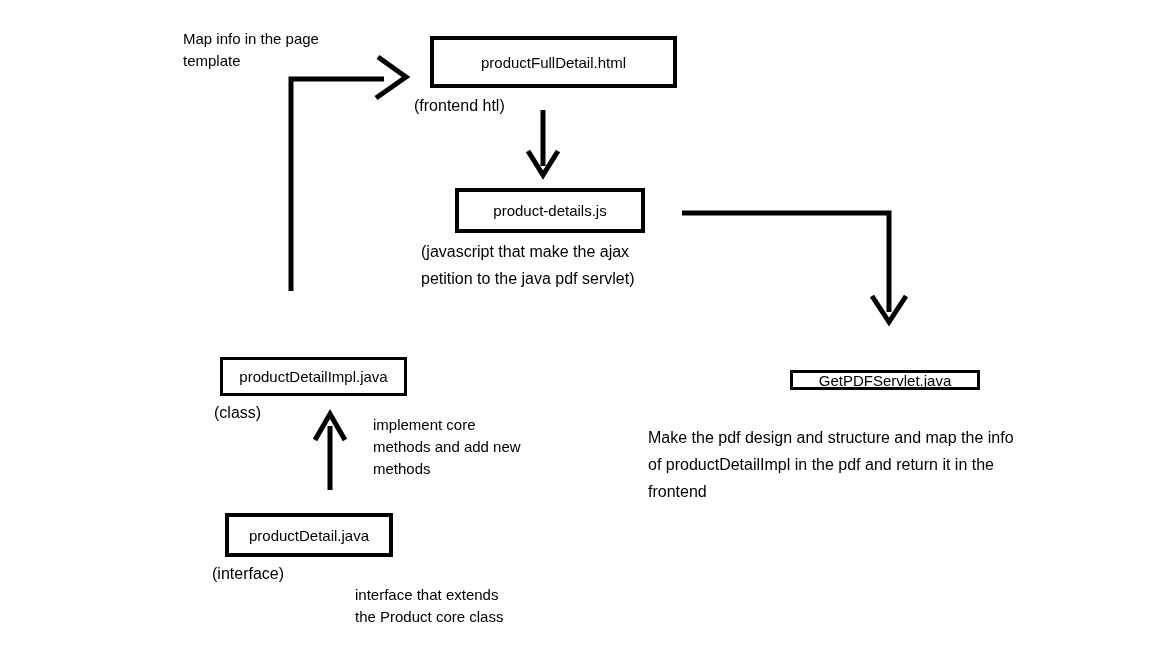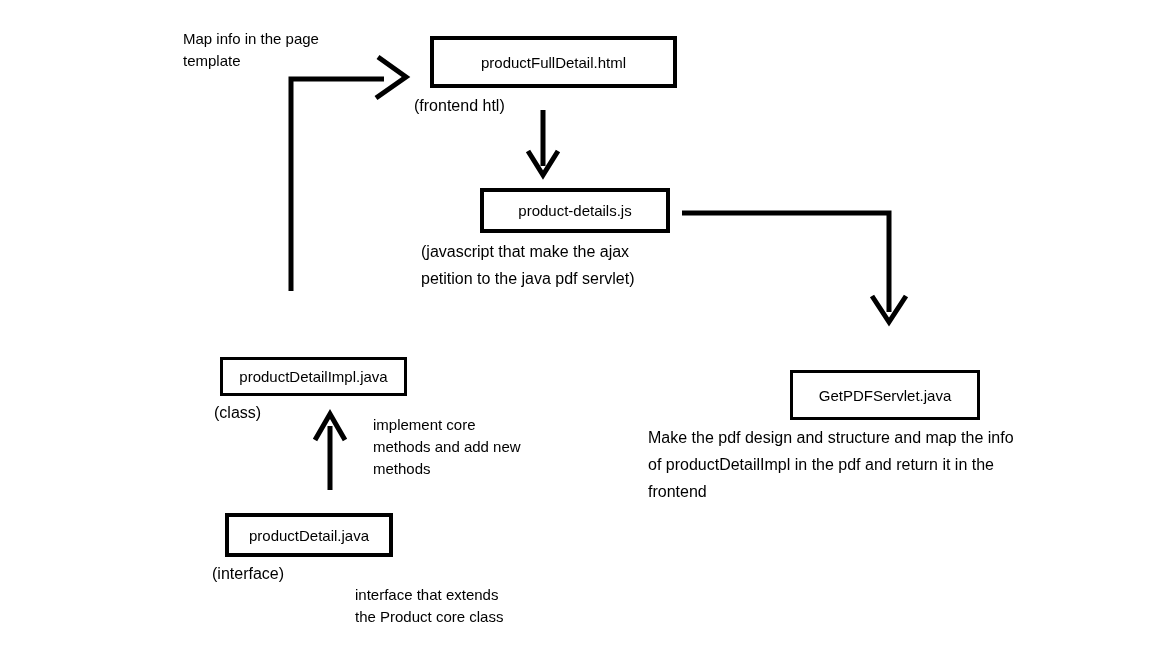--- a/index.html
+++ b/index.html
@@ -57,33 +57,33 @@
     </g>
   </svg>
 
   <div class="annotation" style="left:183px; top:28px;">Map info in the page
 template</div>
 
   <div class="node" style="left:430px; top:36px; width:247px; height:52px;">productFullDetail.html</div>
   <div class="sub" style="left:414px; top:92px;">(frontend htl)</div>
 
 
-  <div class="node" style="left:480px; top:188px; width:190px; height:45px;">product-details.js</div>
+  <div class="node" style="left:455px; top:188px; width:190px; height:45px;">product-details.js</div>
   <div class="sub" style="left:421px; top:238px;">(javascript that make the ajax
 petition to the java pdf servlet)</div>
 
 
   <div class="node" style="left:220px; top:357px; width:187px; height:39px; border-width:3px;">productDetailImpl.java</div>
   <div class="sub" style="left:214px; top:399px;">(class)</div>
 
   <div class="annotation" style="left:373px; top:414px;">implement core
 methods and add new
 methods</div>
 
-  <div class="node" style="left:790px; top:370px; width:190px; height:50px; border-width:3px;">GetPDFServlet.java</div>
+  <div class="node" style="left:790px; top:370px; width:190px; height:20px; border-width:3px;">GetPDFServlet.java</div>
   <div class="sub" style="left:648px; top:424px;">Make the pdf design and structure and map the info
 of productDetailImpl in the pdf and return it in the
 frontend</div>
 
   <div class="node" style="left:225px; top:513px; width:168px; height:44px;">productDetail.java</div>
   <div class="sub" style="left:212px; top:560px;">(interface)</div>
 
   <div class="annotation" style="left:355px; top:584px;">interface that extends
 the Product core class</div>
 

